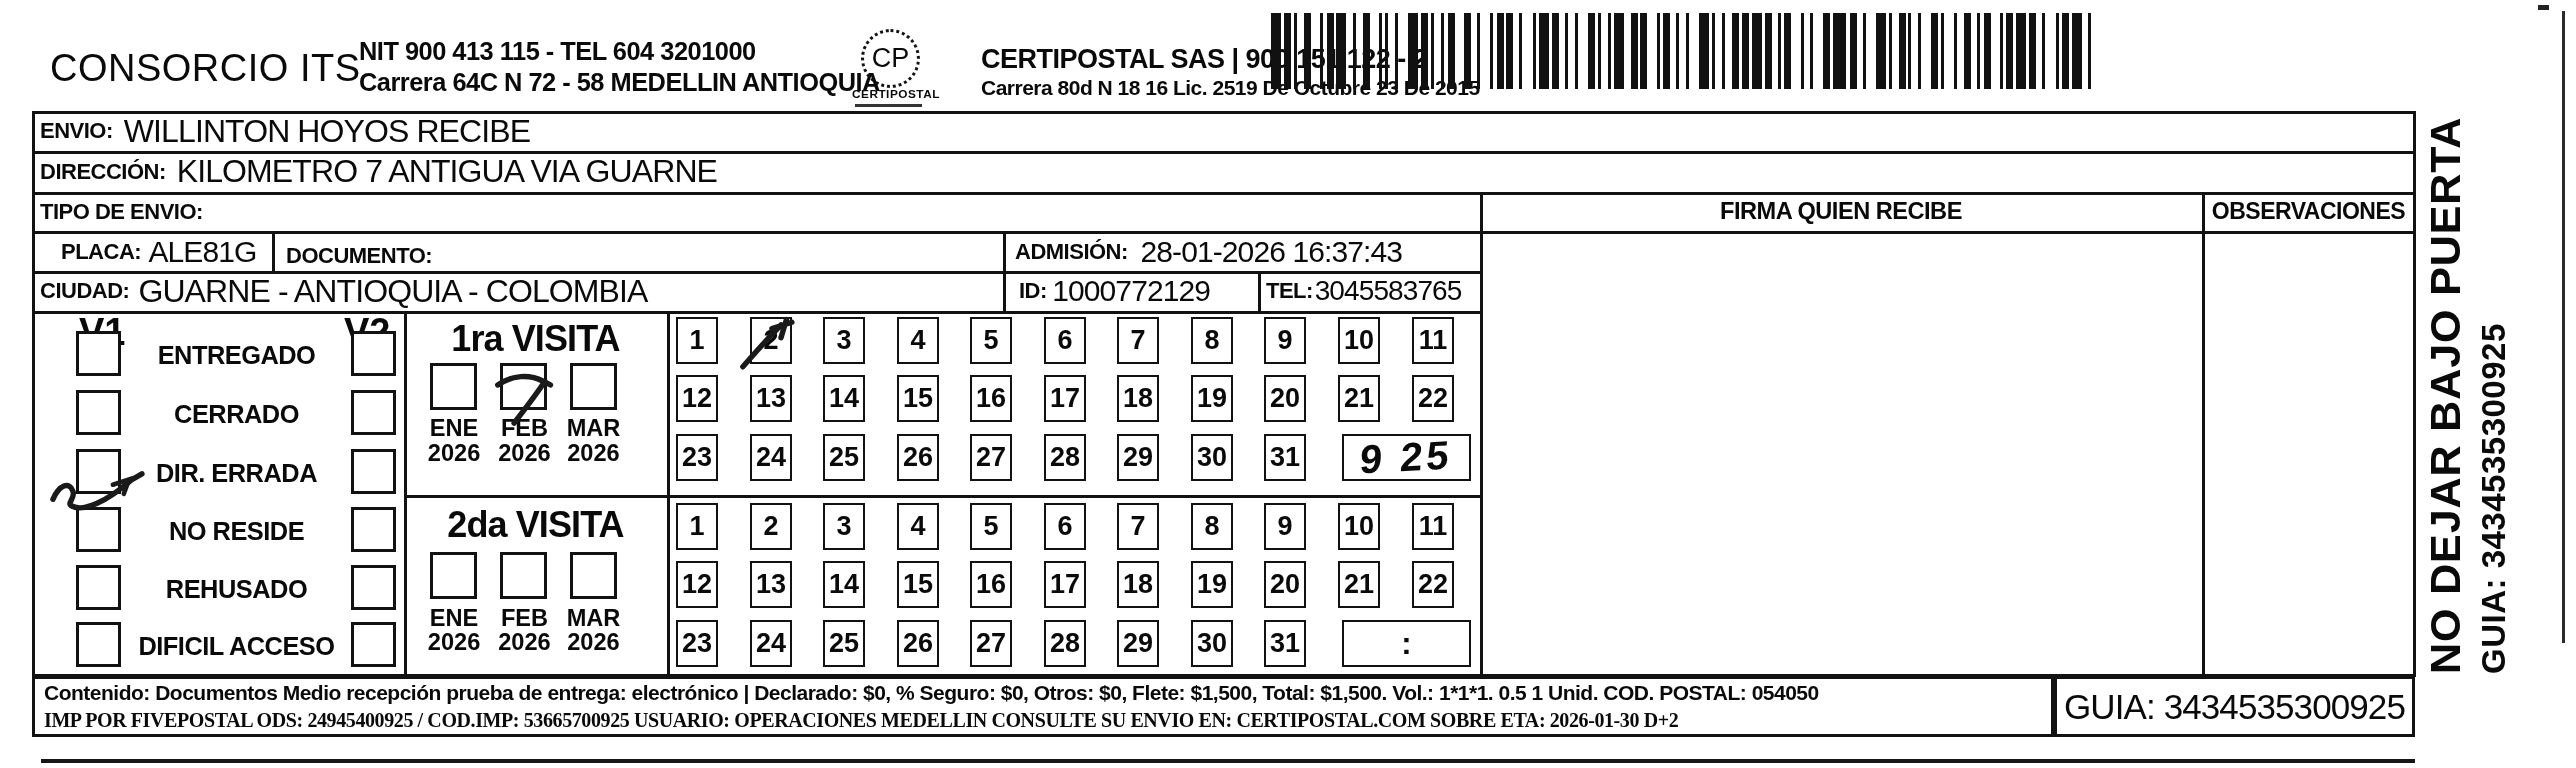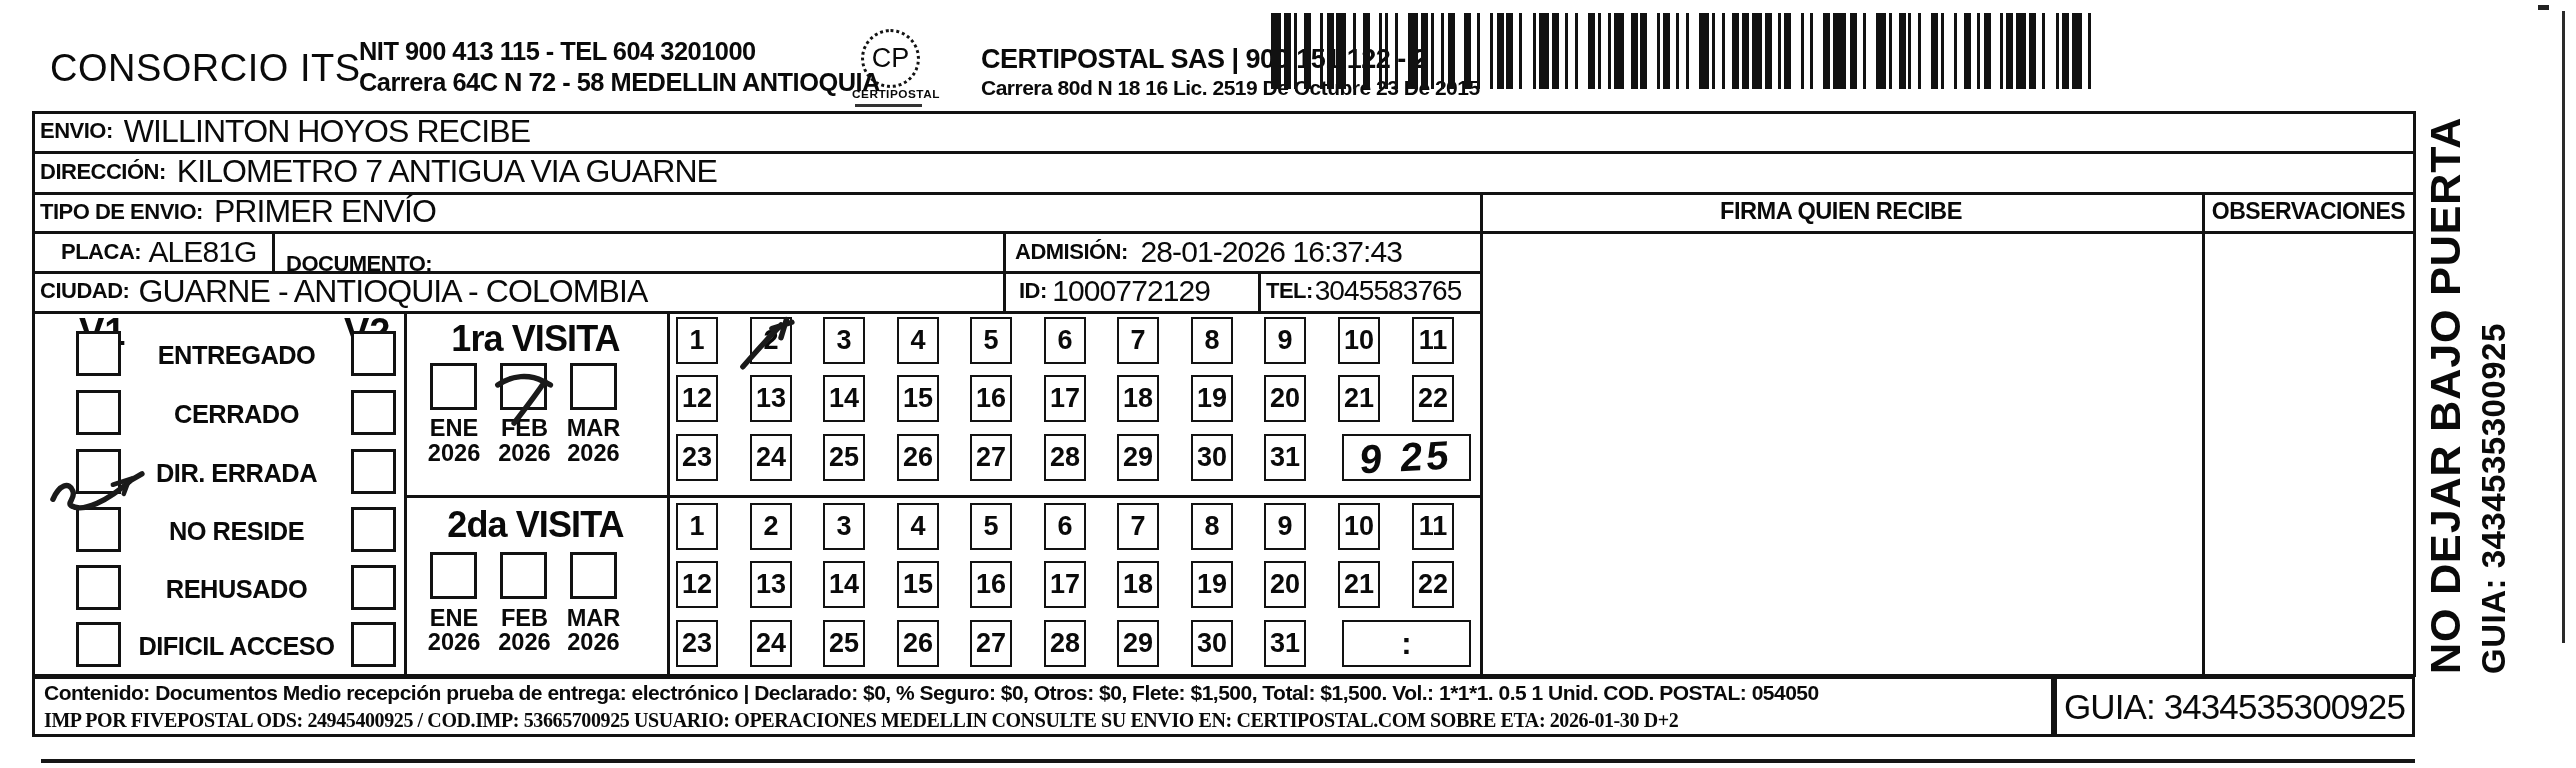--- a/index.html
+++ b/index.html
@@ -158,28 +158,27 @@
   <div class="cell" style="left:40px;top:111px;height:40px;">
     <span class="flabel">ENVIO:</span>
     <span class="fvalue">WILLINTON HOYOS RECIBE</span>
   </div>
   <div class="cell" style="left:40px;top:151px;height:41px;">
     <span class="flabel">DIRECCIÓN:</span>
     <span class="fvalue">KILOMETRO 7 ANTIGUA VIA GUARNE</span>
   </div>
   <div class="cell" style="left:40px;top:192px;height:39px;">
     <span class="flabel">TIPO DE ENVIO:</span>
-    <span class="fvalue">PRIMER ENVÍO</span>
   </div>
 
   <div class="cell" style="left:40px;top:231px;height:41px;gap:7.3px;margin-left:21px;">
     <span class="flabel">PLACA:</span>
     <span class="fvalue-sm">ALE81G</span>
   </div>
-  <div class="cell" style="left:286px;top:243px;height:41px;gap:2px;">
+  <div class="cell" style="left:286px;top:235px;height:41px;gap:2px;">
     <span class="flabel">DOCUMENTO:</span>
   </div>
   <div class="cell" style="left:1015px;top:231px;height:41px;gap:12.7px;">
     <span class="flabel">ADMISIÓN:</span>
     <span class="fvalue-sm">28-01-2026 16:37:43</span>
   </div>
 
   <div class="cell" style="left:40px;top:271px;height:40px;gap:9px;">
     <span class="flabel">CIUDAD:</span>
     <span class="fvalue">GUARNE - ANTIOQUIA - COLOMBIA</span>

